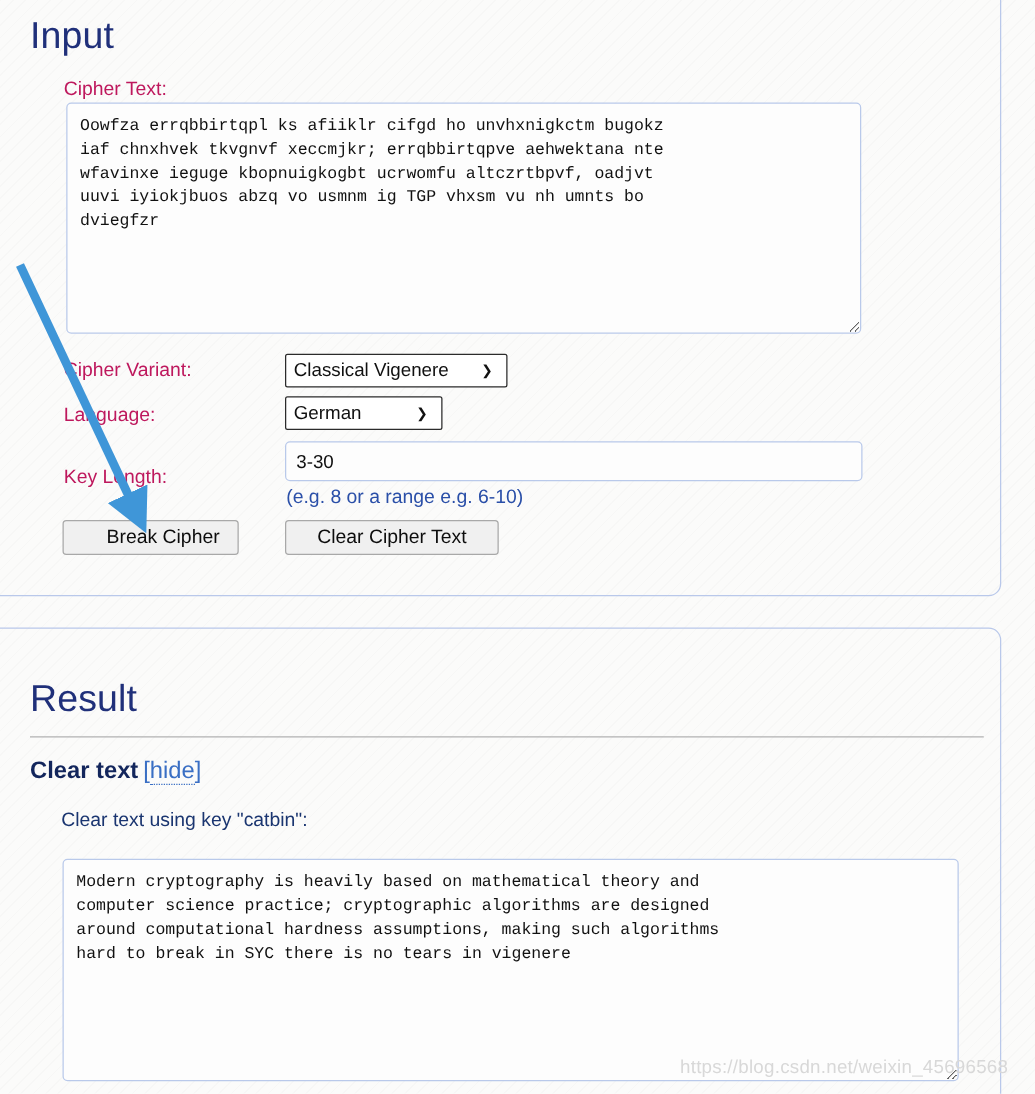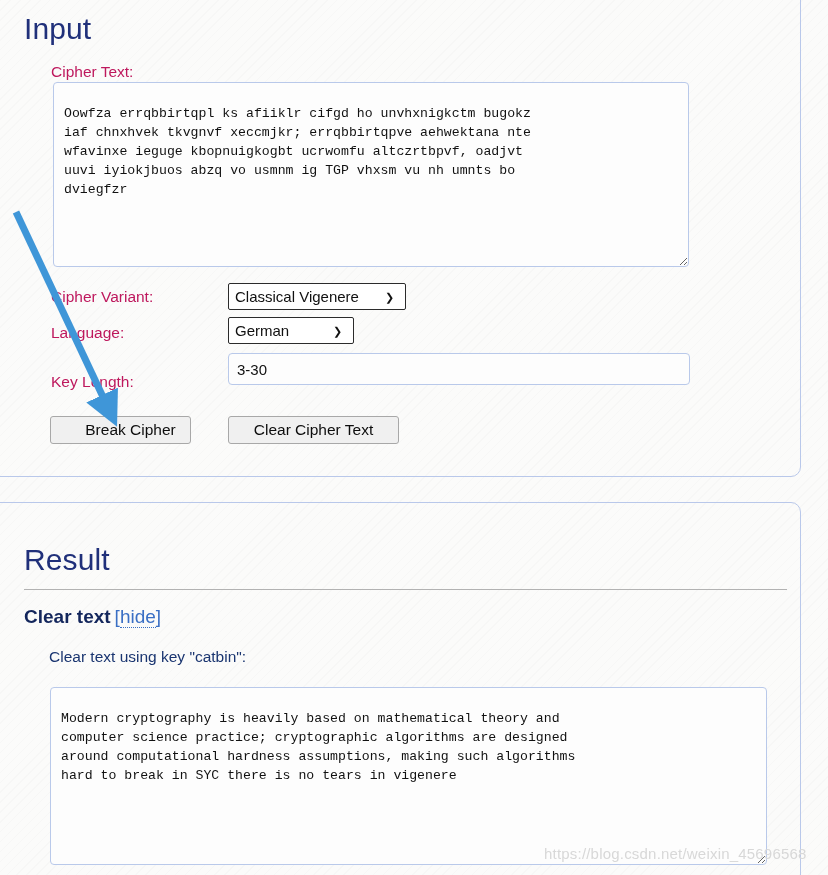--- a/index.html
+++ b/index.html
@@ -97,21 +97,21 @@
   textarea.text-area {
     position: absolute;
     box-sizing: border-box;
     background: #fdfdfd;
     border: 1px solid #b9c9ea;
     border-radius: 4px;
     color: #111111;
     font-family: "Liberation Mono", "DejaVu Sans Mono", monospace;
     font-size: 13.2px;
     line-height: 19px;
-    padding: 21px 10px;
+    padding: 8px 10px;
     resize: both;
     outline: none;
     overflow: hidden;
     white-space: pre-wrap;
   }
   #cipher-textarea {
     left: 53px;
     top: 82px;
     width: 636px;
     height: 185px;
@@ -275,20 +275,21 @@
 
   <select class="combo" id="select-language">
     <option>German</option>
   </select>
   <span class="chevron" id="chevron-language">❯</span>
 
   <div class="field-label" id="label-key-length">Key Length:</div>
 
   <input id="key-length-input" type="text" value="3-30" style="">
 
+  <div id="key-length-hint">(e.g. 8 or a range e.g. 6-10)</div>
 
   <button class="btn" id="btn-break-cipher">Break Cipher</button>
 
   <button class="btn" id="btn-clear-cipher-text">Clear Cipher Text</button>
 
   <div class="panel panel-result"></div>
 
   <h1 class="section-title" id="title-result">Result</h1>
 
   <hr class="rule" id="rule-result">

